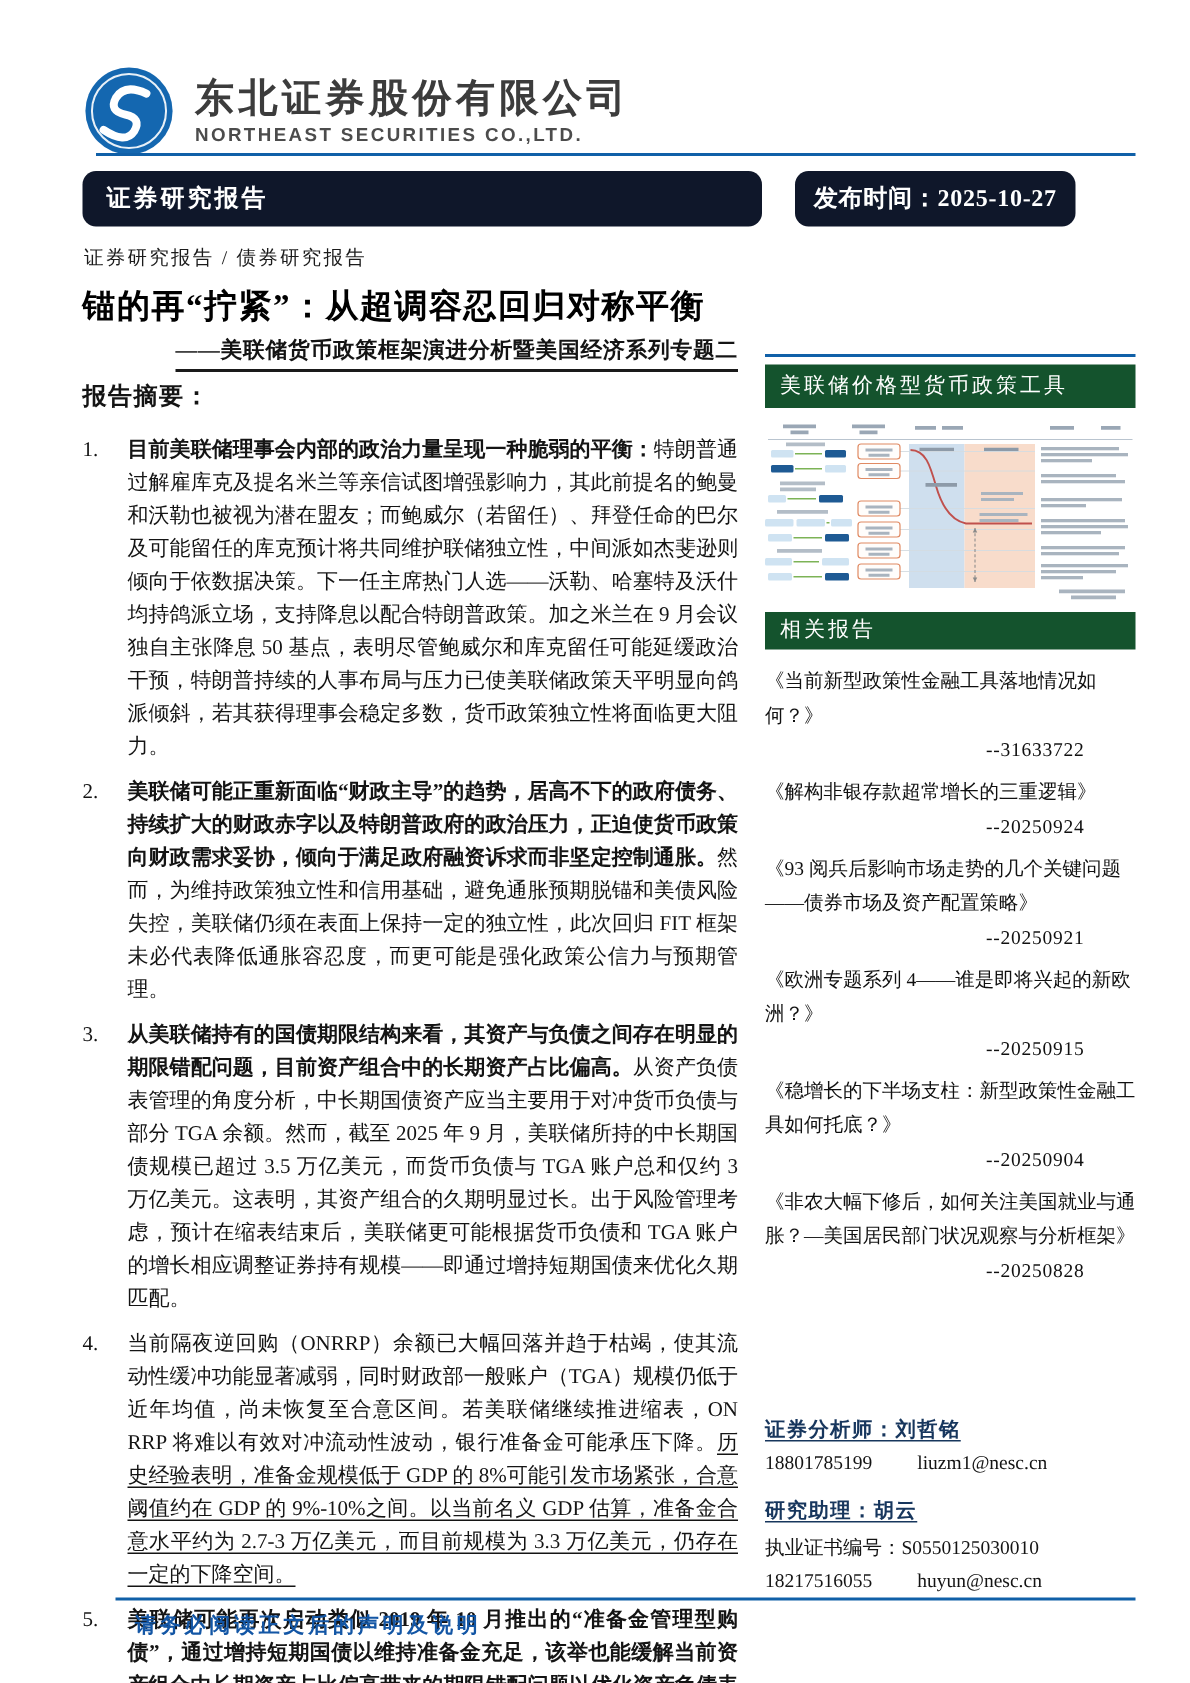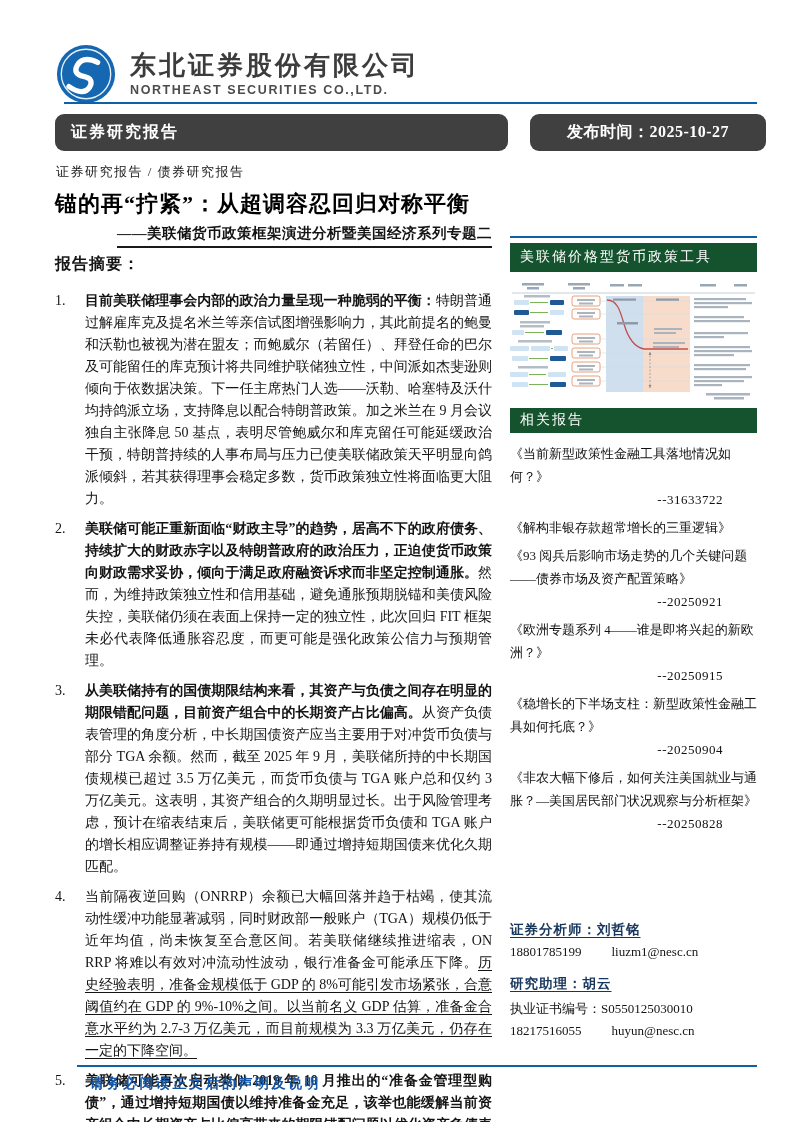--- a/index.html
+++ b/index.html
@@ -7,23 +7,23 @@
   .page {
     position:relative; width:793px; height:1122px; background:#fff;
     font-family:"Liberation Serif", serif; color:#141414; overflow:hidden;margin-top:16px;
   }
   
   .logo { position:absolute; left:55px; top:27px; display:flex; align-items:center; gap:13px; }
   .logo-mark { width:62px; height:62px; }
   .company-cn { font-family:"Liberation Sans", sans-serif; font-size:26px; font-weight:bold; color:#3c3c3c; letter-spacing:3px; line-height:1.15; }
   .company-en { font-family:"Liberation Sans", sans-serif; font-size:12.5px; font-weight:bold; color:#4c4c4c; letter-spacing:1.6px; margin-top:2px; }
   .top-rule { position:absolute; left:64px; top:86px; width:693px; height:2px; background:#1060A8; }
-  .badge { position:absolute; top:98px; height:37px; background:#404040; color:#fff; border-radius:9px; display:flex; align-items:center; font-weight:bold; font-size:16px; letter-spacing:2px; }
+  .badge { position:absolute; top:98px; height:37px; background:#0f172a; color:#fff; border-radius:9px; display:flex; align-items:center; font-weight:bold; font-size:16px; letter-spacing:2px; }
   .badge-left  { left:55px;  width:453px; padding-left:16px; }
-  .badge-right { left:530px; width:236px; justify-content:center; letter-spacing:0.5px; }
+  .badge-right { left:530px; width:187px; justify-content:center; letter-spacing:0.5px; }
   .breadcrumb { position:absolute; left:56px; top:147px; font-size:13px; letter-spacing:1.5px; color:#1b1b1b; }
   .title { position:absolute; left:55px; top:173px; font-size:22px; font-weight:bold; letter-spacing:1px; color:#000; }
   .subtitle-wrap { position:absolute; left:55px; top:208px; width:437px; text-align:right; }
   .subtitle-wrap span { display:inline-block; font-size:14.5px; font-weight:bold; border-bottom:2px solid #1a1a1a; padding-bottom:3px; letter-spacing:0.5px; }
   
   .main { position:absolute; left:55px; top:238px; width:437px; }
   .summary-head { font-size:16px; font-weight:bold; letter-spacing:1px; margin-bottom:15px; }
   .item { display:flex; font-size:14px; line-height:22px; margin-bottom:8px; }
   .item .num { width:30px; flex:none; }
   .item .txt { flex:1; text-align:justify; }
@@ -232,20 +232,21 @@
 
     <div class="side-bar rel-bar">相关报告</div>
 
     <div class="reports">
       <div class="report">
         <div>《当前新型政策性金融工具落地情况如何？》</div>
         <div class="rdate">--31633722</div>
       </div>
       <div class="report">
         <div>《解构非银存款超常增长的三重逻辑》</div>
+        <div class="rdate">--20250924</div>
       </div>
       <div class="report">
         <div>《93 阅兵后影响市场走势的几个关键问题——债券市场及资产配置策略》</div>
         <div class="rdate">--20250921</div>
       </div>
       <div class="report">
         <div>《欧洲专题系列 4——谁是即将兴起的新欧洲？》</div>
         <div class="rdate">--20250915</div>
       </div>
       <div class="report">

